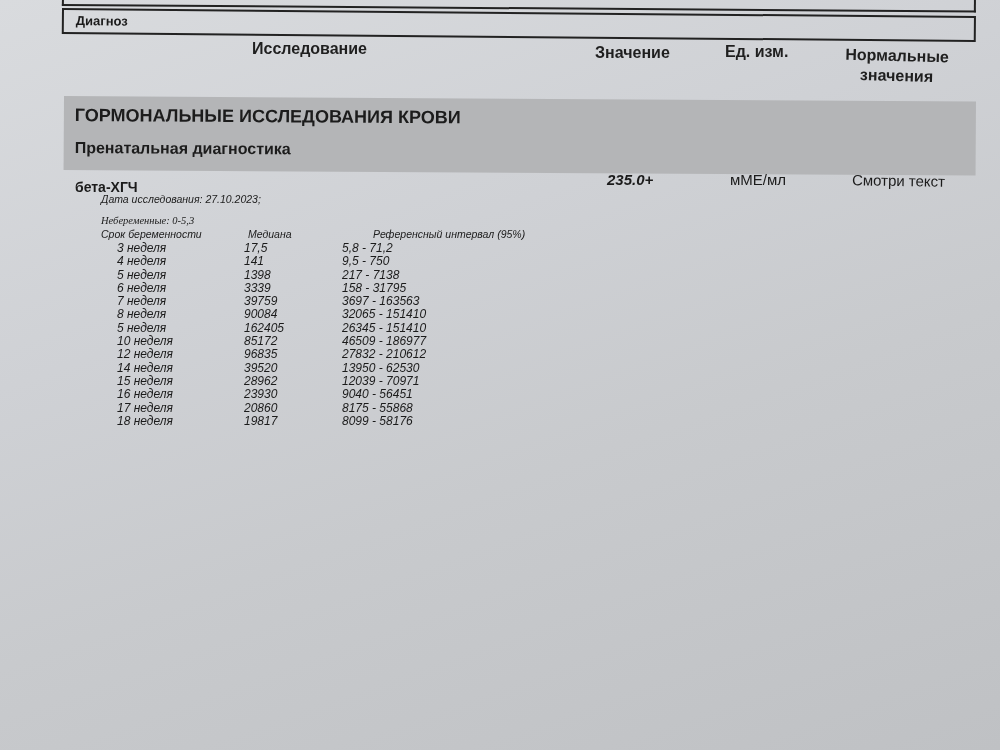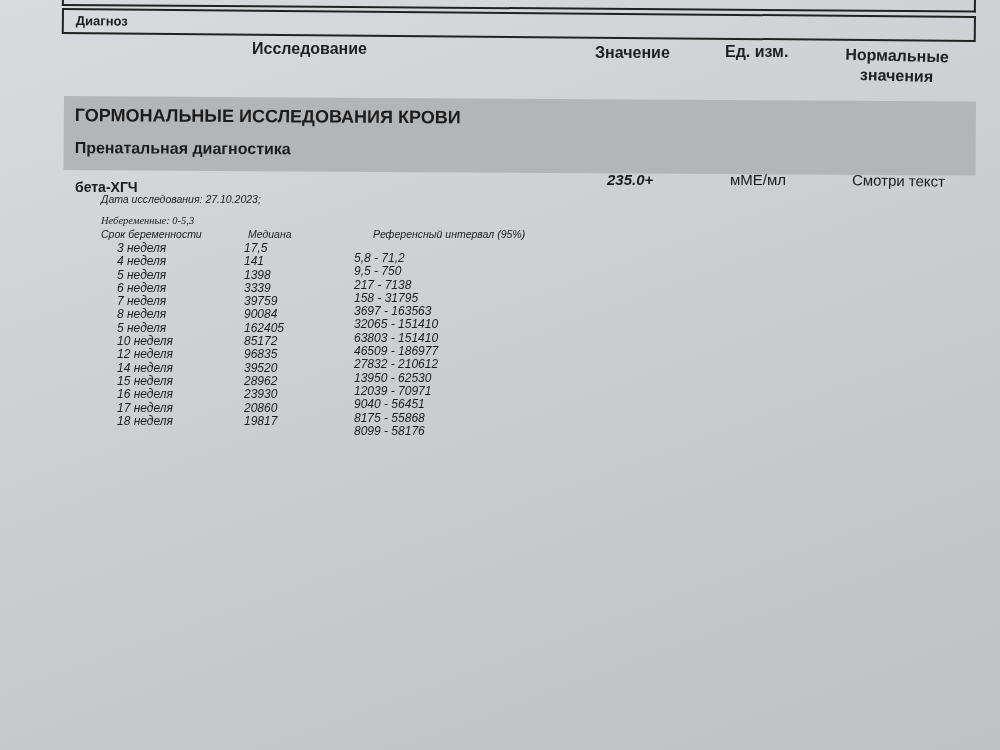--- a/index.html
+++ b/index.html
@@ -136,21 +136,21 @@
     }
     .ref-row {
       position: relative;
       height: 13.3px;
       font-style: italic;
       font-size: 12px;
     }
     .ref-row span { position: absolute; top: 0; }
     .c-week { left: 117px; }
     .c-med { left: 244px; }
-    .c-ref { left: 354px; margin-top: 10px; }
+    .c-ref { left: 342px; }
   </style>
 </head>
 <body>
 
 <div class="sheet">
 
   <div class="box-top"></div>
 
   <div class="box-diag">
     <span class="diag-label">Диагноз</span>
@@ -208,21 +208,21 @@
         <span class="c-ref">3697 - 163563</span>
       </div>
     <div class="ref-row">
         <span class="c-week">8 неделя</span>
         <span class="c-med">90084</span>
         <span class="c-ref">32065 - 151410</span>
       </div>
     <div class="ref-row">
         <span class="c-week">5 неделя</span>
         <span class="c-med">162405</span>
-        <span class="c-ref">63803 - 151410</span>
+        <span class="c-ref">26345 - 151410</span>
       </div>
     <div class="ref-row">
         <span class="c-week">10 неделя</span>
         <span class="c-med">85172</span>
         <span class="c-ref">46509 - 186977</span>
       </div>
     <div class="ref-row">
         <span class="c-week">12 неделя</span>
         <span class="c-med">96835</span>
         <span class="c-ref">27832 - 210612</span>

